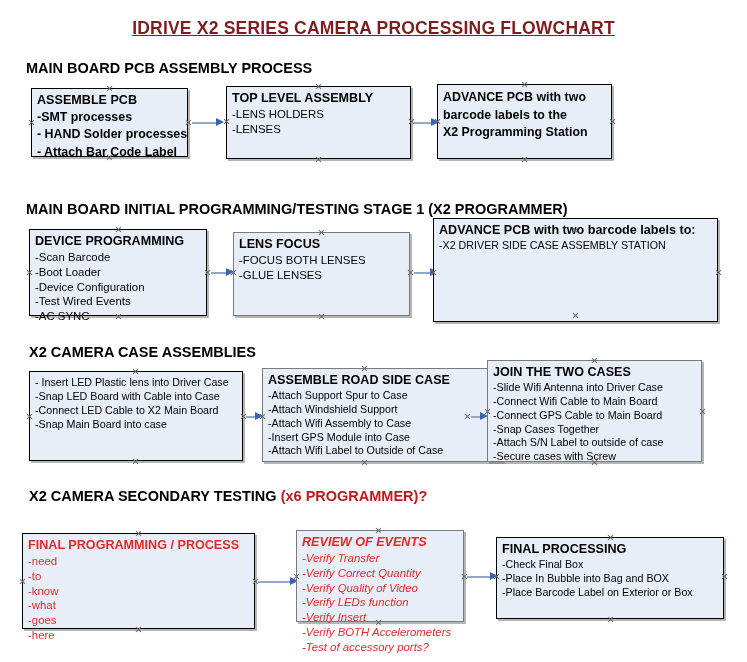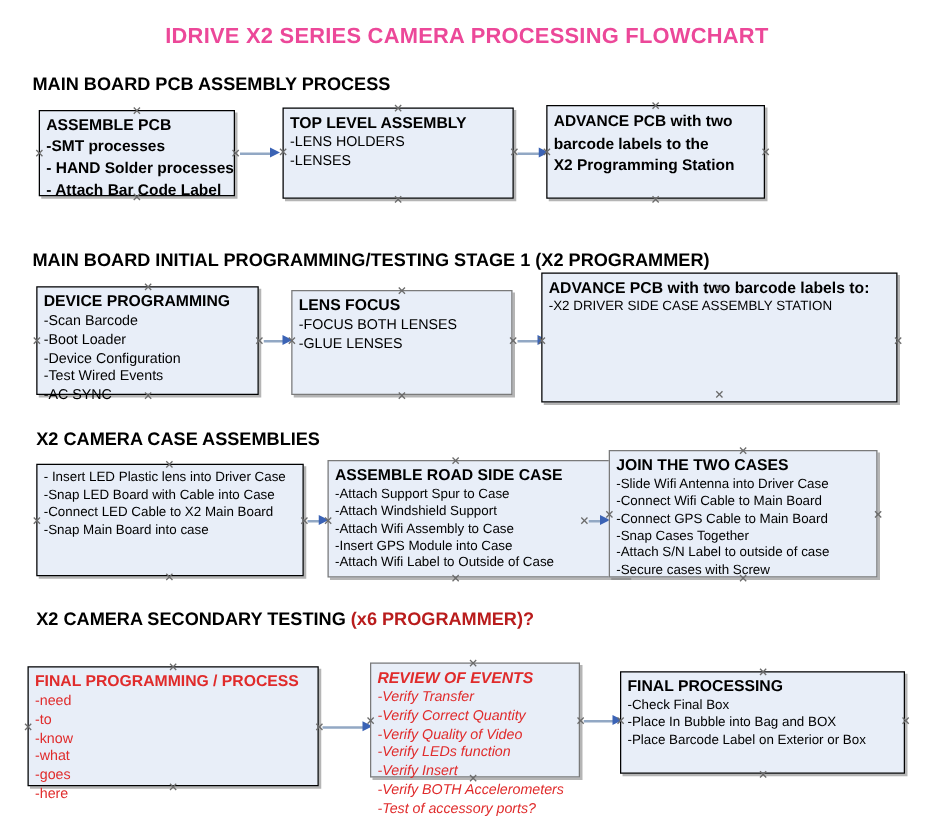--- a/index.html
+++ b/index.html
@@ -18,21 +18,22 @@
 
   
   .doc-title {
     position: absolute;
     left: 0; top: 18px;
     width: 747px;
     text-align: center;
     font-size: 17.5px;
     font-weight: bold;
     letter-spacing: .2px;
-    color: #ec4899;
+    color: #7f1d1d;
+    text-decoration: underline;
   }
   .section-title {
     position: absolute;
     font-size: 14.5px;
     font-weight: bold;
     white-space: nowrap;
     color: #000;
   }
   .section-title .accent {
     color: #b91c1c;

